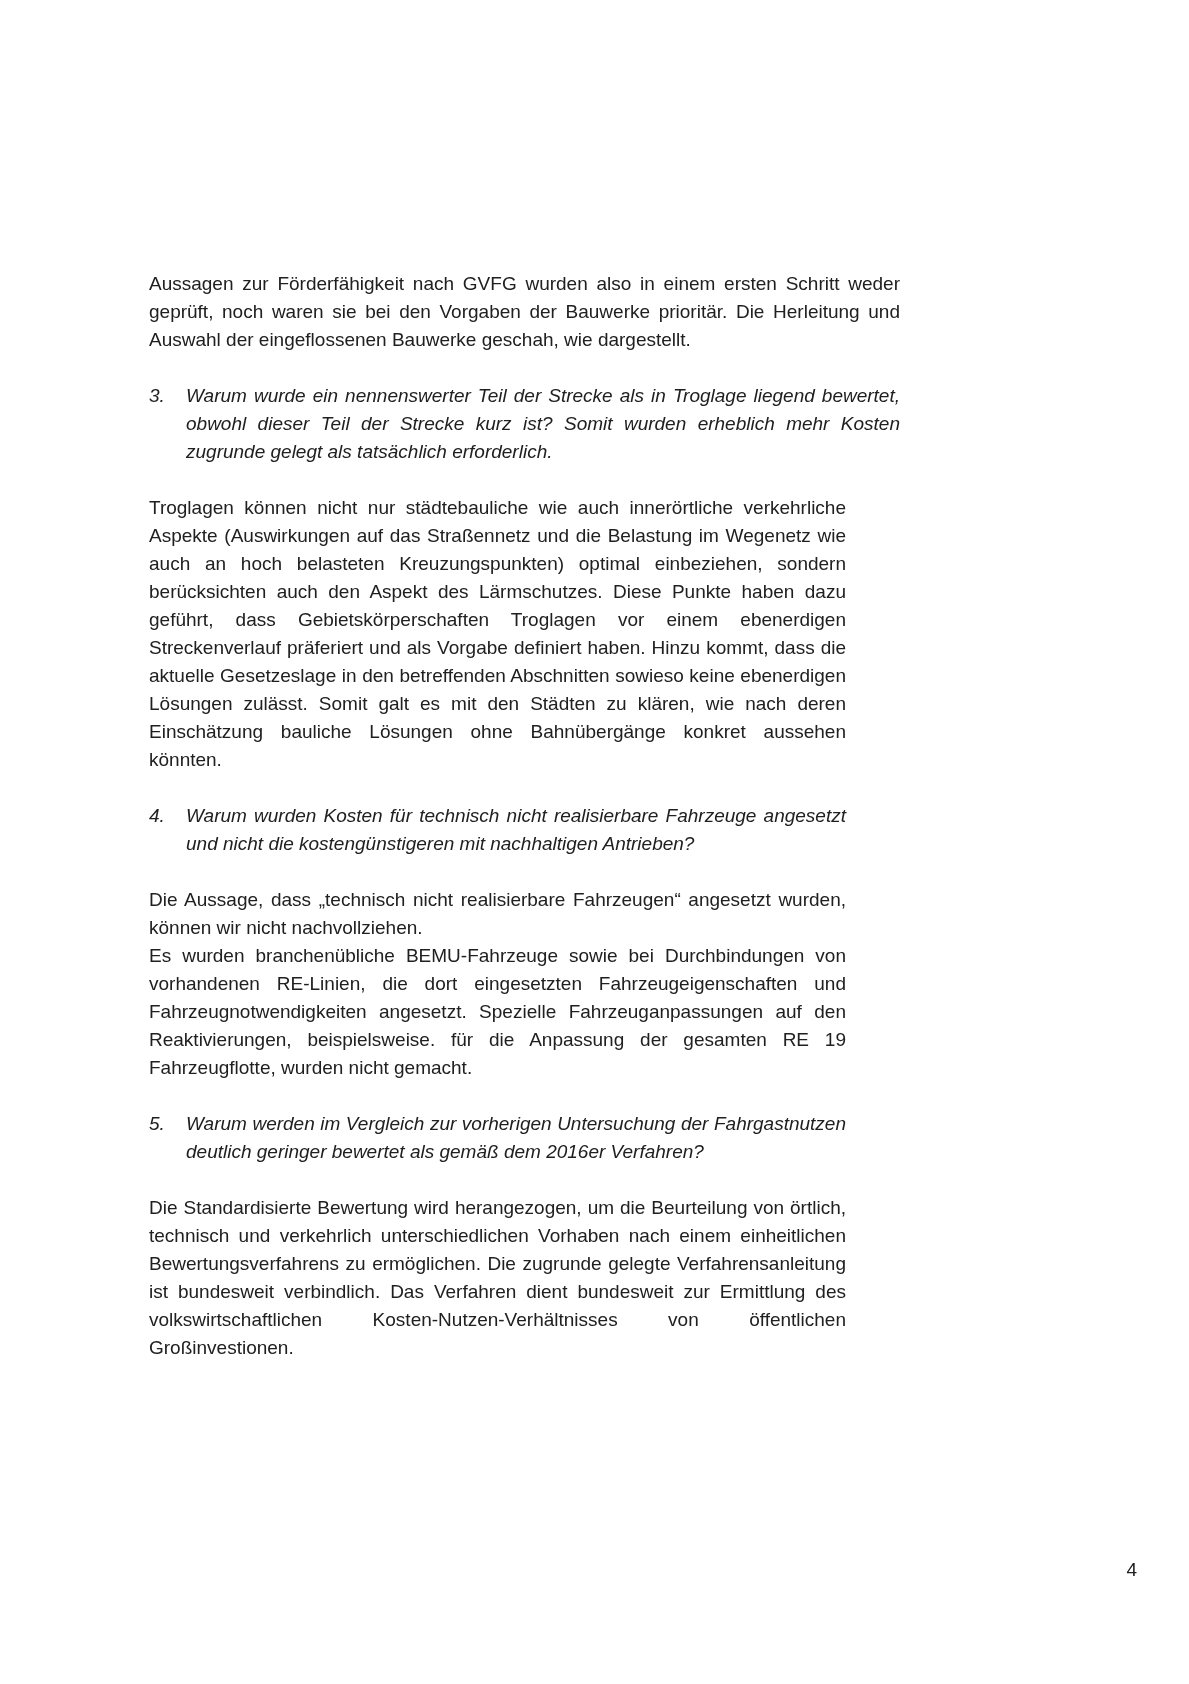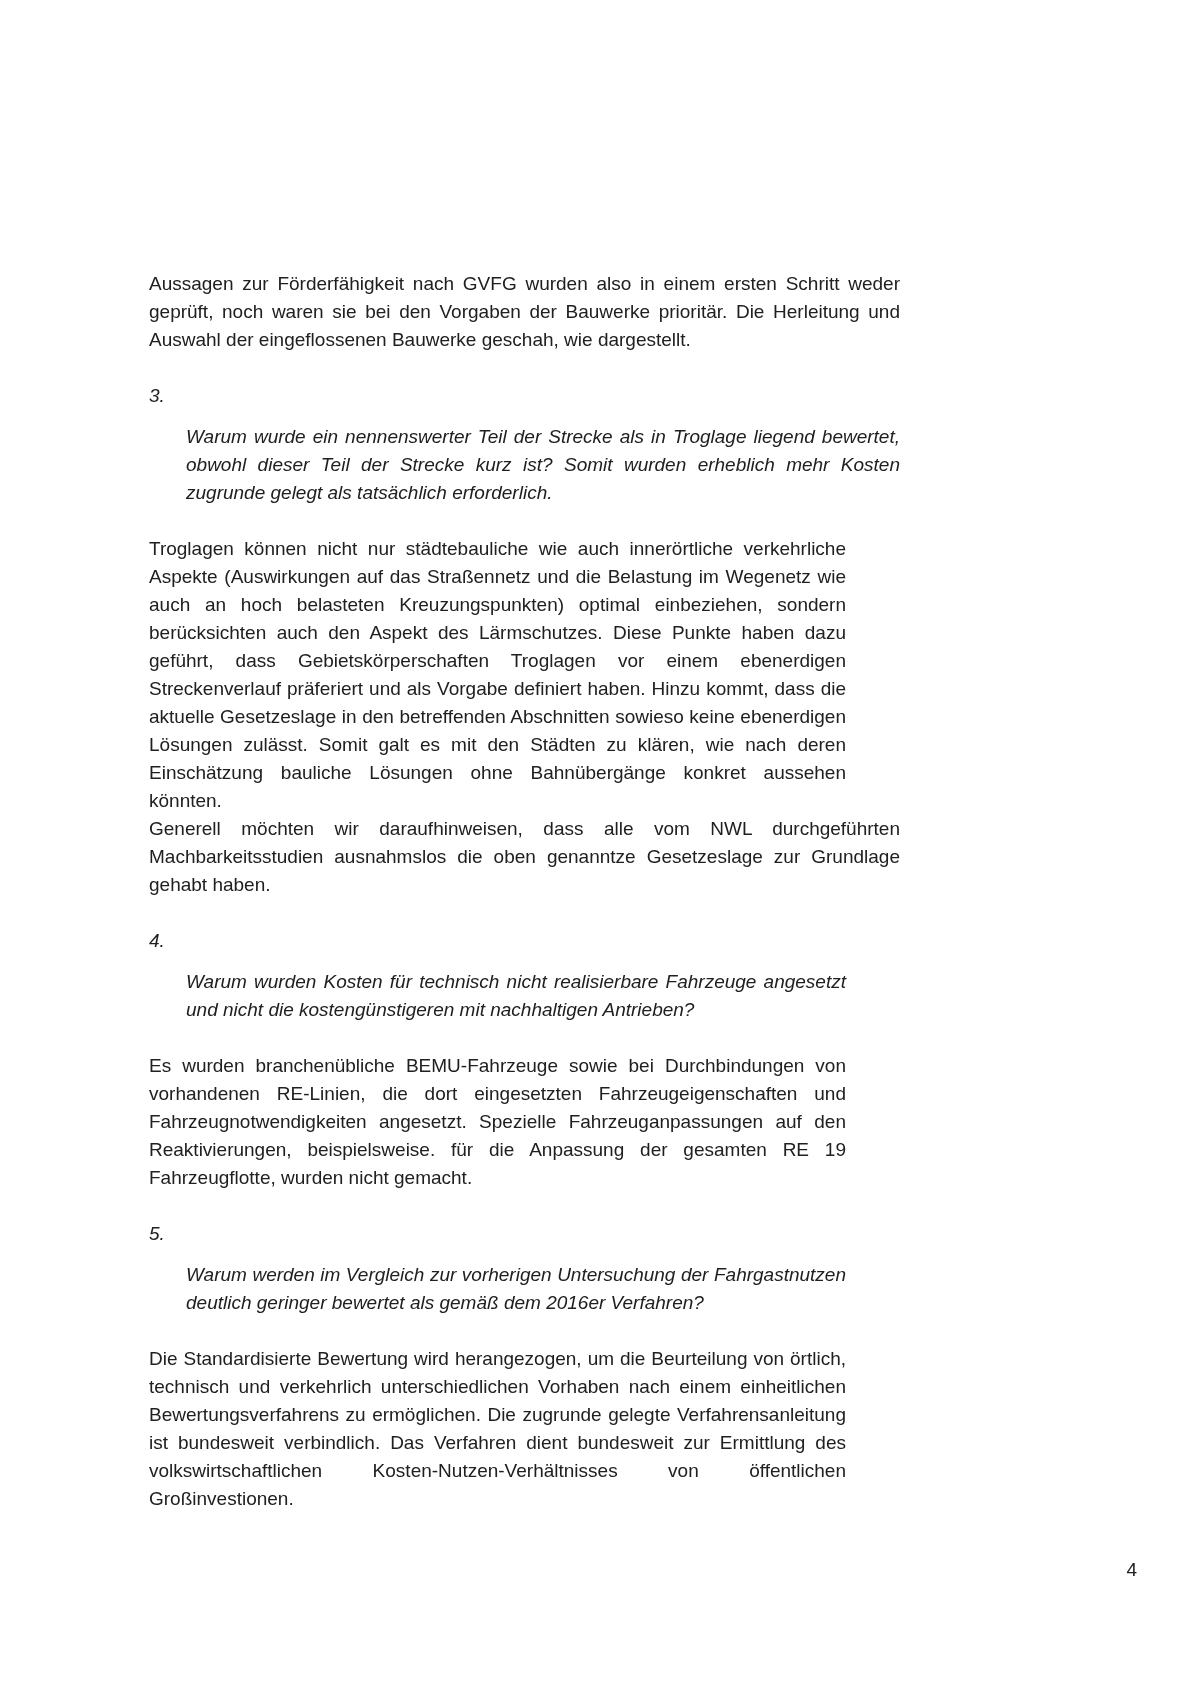--- a/index.html
+++ b/index.html
@@ -25,21 +25,21 @@
     text-align: justify;
   }
   .para.wide { width: 751px; }
   .question {
     display: flex;
     font-style: italic;
     margin: 28px 0;
   }
   .question.wide { width: 751px; }
   .q-num { flex: 0 0 37px; }
-  .q-text { flex: 1; text-align: justify; margin-top: 41px; }
+  .q-text { flex: 1; text-align: justify; }
   .page-number {
     position: absolute;
     top: 1556px;
     right: 52px;
     font-size: 19px;
     line-height: 28px;
   }
 </style>
 </head>
 <body>
@@ -49,27 +49,27 @@
   <p class="para wide">Aussagen zur Förderfähigkeit nach GVFG wurden also in einem ersten Schritt weder geprüft, noch waren sie bei den Vorgaben der Bauwerke prioritär. Die Herleitung und Auswahl der eingeflossenen Bauwerke geschah, wie dargestellt.</p>
 
   <div class="question wide">
     <span class="q-num">3.</span>
     <span class="q-text">Warum wurde ein nennenswerter Teil der Strecke als in Troglage liegend bewertet, obwohl dieser Teil der Strecke kurz ist? Somit wurden erheblich mehr Kosten zugrunde gelegt als tatsächlich erforderlich.</span>
   </div>
 
 
   <p class="para">Troglagen können nicht nur städtebauliche wie auch innerörtliche verkehrliche Aspekte (Auswirkungen auf das Straßennetz und die Belastung im Wegenetz wie auch an hoch belasteten Kreuzungspunkten) optimal einbeziehen, sondern berücksichten auch den Aspekt des Lärmschutzes. Diese Punkte haben dazu geführt, dass Gebietskörperschaften Troglagen vor einem ebenerdigen Streckenverlauf präferiert und als Vorgabe definiert haben. Hinzu kommt, dass die aktuelle Gesetzeslage in den betreffenden Abschnitten sowieso keine ebenerdigen Lösungen zulässt. Somit galt es mit den Städten zu klären, wie nach deren Einschätzung bauliche Lösungen ohne Bahnübergänge konkret aussehen könnten.</p>
 
-  <p class="para wide">Generell möchten wir daraufhinweisen, dass alle vom NWL durchgeführten Machbarkeitsstudien ausnahmslos die oben genanntze Gesetzeslage zur Grundlage gehabt haben.</p>
 
   <div class="question">
     <span class="q-num">4.</span>
     <span class="q-text">Warum wurden Kosten für technisch nicht realisierbare Fahrzeuge angesetzt und nicht die kostengünstigeren mit nachhaltigen Antrieben?</span>
   </div>
 
+  <p class="para">Die Aussage, dass „technisch nicht realisierbare Fahrzeugen“ angesetzt wurden, können wir nicht nachvollziehen.</p>
 
   <p class="para">Es wurden branchenübliche BEMU-Fahrzeuge sowie bei Durchbindungen von vorhandenen RE-Linien, die dort eingesetzten Fahrzeugeigenschaften und Fahrzeugnotwendigkeiten angesetzt. Spezielle Fahrzeuganpassungen auf den Reaktivierungen, beispielsweise. für die Anpassung der gesamten RE 19 Fahrzeugflotte, wurden nicht gemacht.</p>
 
   <div class="question">
     <span class="q-num">5.</span>
     <span class="q-text">Warum werden im Vergleich zur vorherigen Untersuchung der Fahrgastnutzen deutlich geringer bewertet als gemäß dem 2016er Verfahren?</span>
   </div>
 
   <p class="para">Die Standardisierte Bewertung wird herangezogen, um die Beurteilung von örtlich, technisch und verkehrlich unterschiedlichen Vorhaben nach einem einheitlichen Bewertungsverfahrens zu ermöglichen. Die zugrunde gelegte Verfahrensanleitung ist bundesweit verbindlich. Das Verfahren dient bundesweit zur Ermittlung des volkswirtschaftlichen Kosten-Nutzen-Verhältnisses von öffentlichen Großinvestionen.</p>
 

